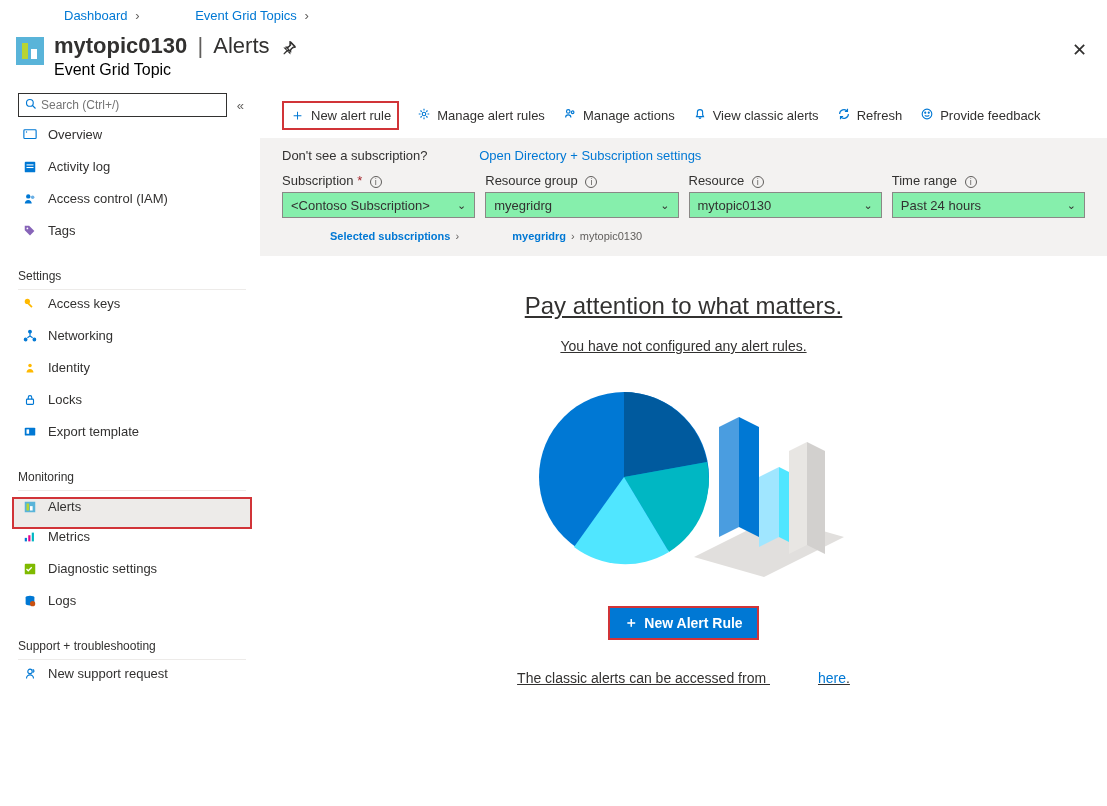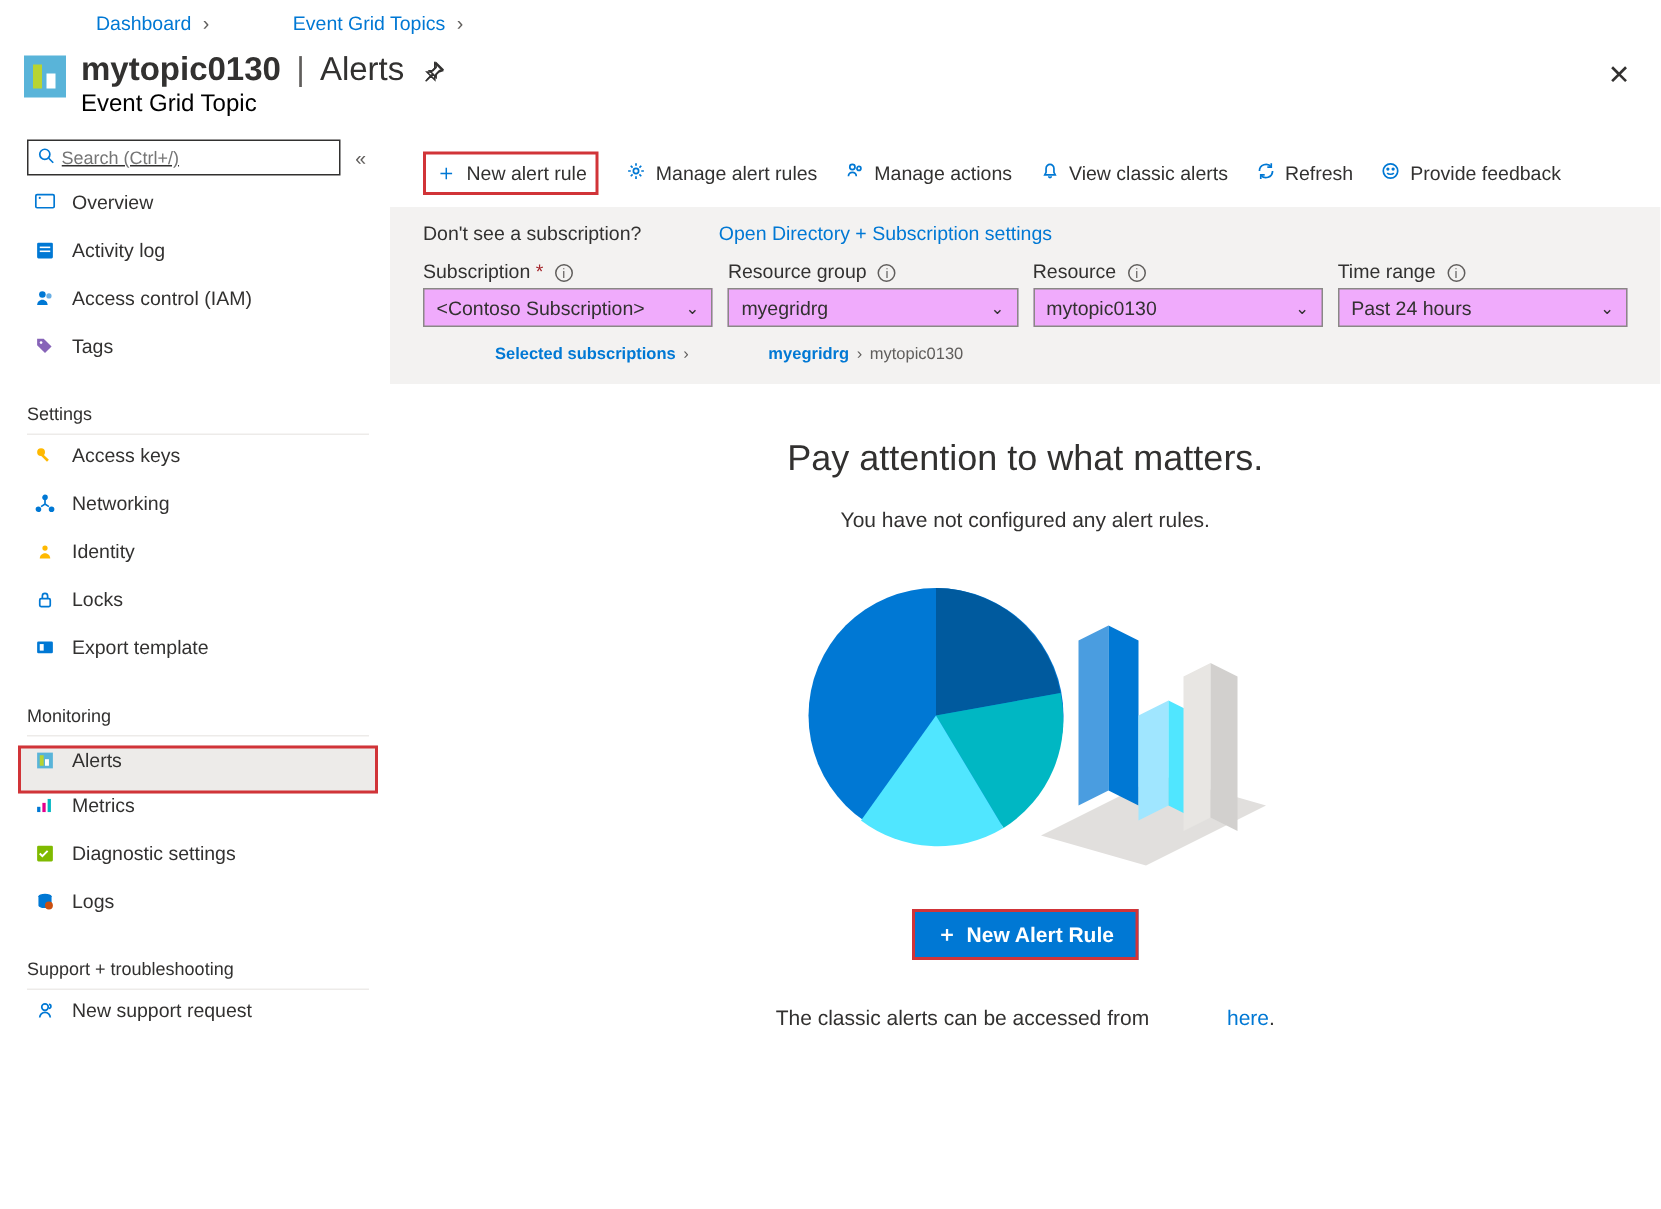--- a/index.html
+++ b/index.html
@@ -22,21 +22,21 @@
   .pin { margin-left: 12px; cursor: pointer; color: #323130; font-size: 15px; padding-top: 8px;}
   .close { margin-left: auto; cursor: pointer; font-size: 18px; padding-top: 6px; padding-right: 4px;}
 
   
   .layout { display: flex; }
   .sidebar { width: 260px; padding: 0 14px 20px 18px; }
   .main { flex: 1; }
 
   
   .search-row { display: flex; align-items: center; margin-bottom: 10px; }
-  .search-box { flex: 1; border: 1px solid #323130; height: 24px; display: flex; align-items: center; padding: 0 6px; margin-right: 8px; text-decoration: underline;}
+  .search-box { flex: 1; border: 1px solid #323130; height: 24px; display: flex; align-items: center; padding: 0 6px; margin-right: 8px;}
   .search-box input { border: none; outline: none; font-size: 12px; flex: 1; color: #605e5c; background: transparent;}
   .collapse { cursor: pointer; color: #605e5c; font-size: 13px; padding: 2px;}
   .nav-item { display: flex; align-items: flex-start; height: 32px; cursor: pointer; padding: 0 4px;}
   .nav-item.active { background: #edebe9; border: 2px solid #d13438; margin-left: -6px; margin-right: -6px; padding-left: 8px;}
   .nav-icon { width: 16px; height: 16px; margin-right: 10px; display: inline-flex; align-items: center; justify-content: center;}
   .nav-label { font-size: 13px; }
   .nav-group { font-size: 12px; font-weight: 400; margin: 14px 0 6px; }
   .nav-sep { border: none; border-top: 1px solid #edebe9; margin: 4px 0 6px; }
 
   
@@ -46,29 +46,29 @@
   .tb-item .icn { color: #0078d4; font-size: 15px;}
 
   
   .filterbar { background: #f3f2f1; padding: 10px 22px 14px; }
   .filter-hint { margin-bottom: 10px; }
   .filters { display: flex; gap: 10px; }
   .filter { flex: 1; }
   .filter-label { font-size: 13px; margin-bottom: 4px; }
   .filter-label .req { color: #a4262c; }
   .info-circ { display: inline-block; width: 12px; height: 12px; border: 1px solid #605e5c; border-radius: 50%; font-size: 9px; text-align: center; line-height: 11px; color: #605e5c; margin-left: 4px;}
-  .select { background: #f0abfc; border: 1px solid #8a8886; height: 26px; display: flex; align-items: center; padding: 0 8px; cursor: pointer; justify-content: space-between;}
+  .select { background: #86efac; border: 1px solid #8a8886; height: 26px; display: flex; align-items: center; padding: 0 8px; cursor: pointer; justify-content: space-between;}
   .select .chev { font-size: 11px; color: #323130;}
   .filter-breadcrumb { margin-top: 12px; font-size: 11px;}
   .filter-breadcrumb .fbc { color: #0078d4; font-weight: 600;}
   .filter-breadcrumb .sep { color: #605e5c; margin: 0 2px;}
   .filter-breadcrumb .curr { color: #605e5c;}
 
   
-  .empty { text-align: center; padding: 36px 40px 0; }
+  .empty { text-align: center; padding: 36px 40px 0; text-decoration: underline; }
   .empty h1 { font-size: 24px; font-weight: 400; margin-bottom: 18px;}
   .empty p { font-size: 14px; color: #323130; margin-bottom: 8px;}
   .empty p.sub { font-size: 14px; color: #323130; line-height: 1.5; margin-bottom: 20px;}
   .ext-icon { font-size: 11px; color: #0078d4; margin-left: 2px;}
   .illus { width: 340px; height: 230px; margin: 0 auto 14px; position: relative;}
   .btn-primary { display: inline-flex; align-items: center; background: #0078d4; color: #fff; border: 2.5px solid #d13438; padding: 6px 14px; font-size: 14px; font-weight: 600; cursor: pointer; gap: 6px;}
   .classic-line { margin-top: 30px; font-size: 14px;}
 
   
   .c-blue { color: #0078d4; }

